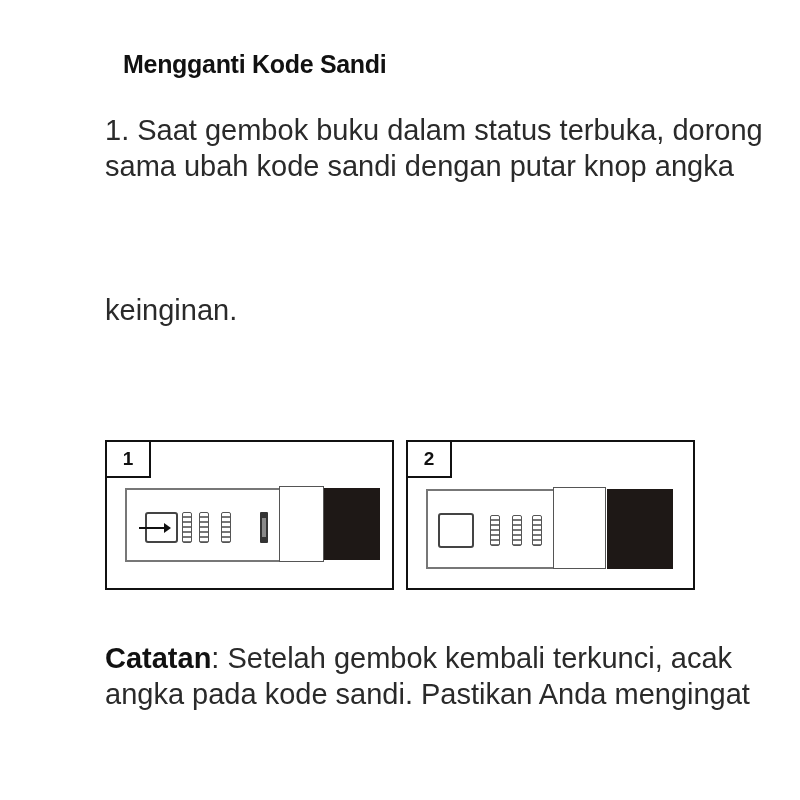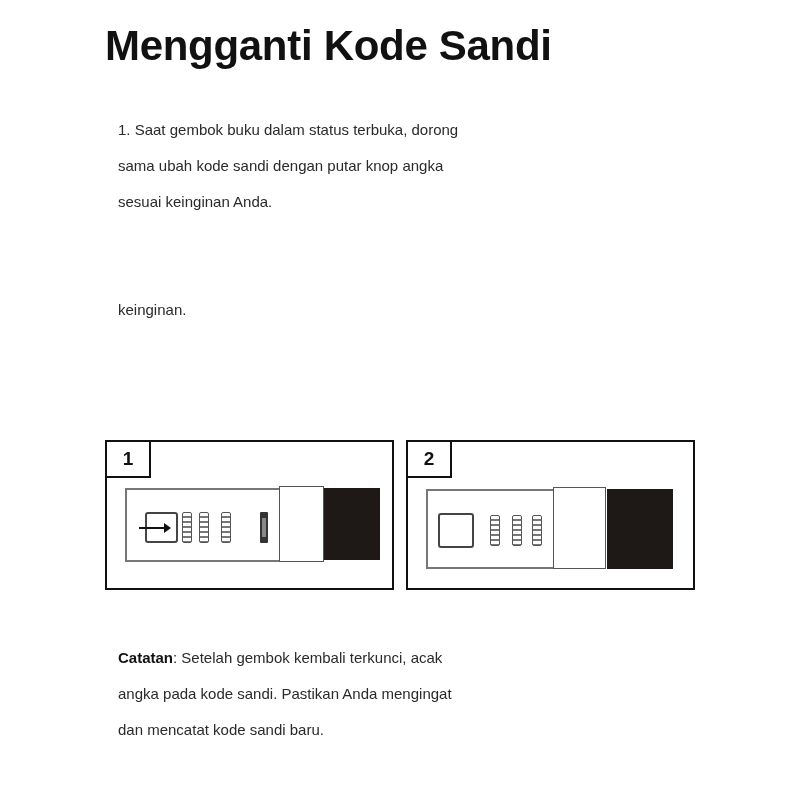--- a/index.html
+++ b/index.html
@@ -2,26 +2,26 @@
 <html><head>
 <meta charset="utf-8">
 <style>
   html, body { margin: 0; padding: 0; }
   body {
     width: 800px; height: 800px; background: #ffffff; position: relative; overflow: hidden;
     font-family: "Liberation Sans", "DejaVu Sans", sans-serif; color: #222;
   }
   .title {
     position: absolute; left: 105px; top: 24px;
-    font-size: 42px; font-weight: bold; color: #111; letter-spacing: -0.3px;
-    margin: 0; line-height: 44px;
+    font-size: 25px; font-weight: bold; color: #111; letter-spacing: -0.3px;
+    margin: 18px; line-height: 44px;
   }
   .para {
-    position: absolute; left: 118px; width: 620px;
-    font-size: 15px; line-height: 36px; color: #2a2a2a; margin: 0;
+    position: absolute; left: 105px; width: 620px;
+    font-size: 29px; line-height: 36px; color: #2a2a2a; margin: 0;
   }
   .para .line { display: block; white-space: nowrap; }
   #p1 { top: 112px; }
   #p2 { top: 292px; }
   #note { top: 640px; }
   .note-label { font-weight: bold; color: #111; text-align: center; }
 
   .diagram {
     position: absolute; top: 440px; width: 285px; height: 150px;
     border: 2px solid #111; box-sizing: border-box; background: #fff;
@@ -64,21 +64,20 @@
   }
 </style>
 </head>
 <body>
 
 <h1 class="title">Mengganti Kode Sandi</h1>
 
 <p class="para" id="p1">
   <span class="line">1. Saat gembok buku dalam status terbuka, dorong</span>
   <span class="line">sama ubah kode sandi dengan putar knop angka</span>
-  <span class="line">sesuai keinginan Anda.</span>
 </p>
 
 <p class="para" id="p2">
   <span class="line">keinginan.</span>
 </p>
 
 <div class="diagram" id="diag1">
   <div class="step-label">1</div>
   <div class="lock-body" style="left:18px; top:46px; width:158px; height:74px;">
     <div class="btn-square" style="left:18px; top:22px; width:33px; height:31px;"></div>
@@ -100,14 +99,13 @@
     <div class="dial" style="left:84px; top:24px;"></div>
     <div class="dial" style="left:104px; top:24px;"></div>
   </div>
   <div class="sleeve" style="left:145px; top:45px; width:53px; height:82px;"></div>
   <div class="black-block" style="left:199px; top:47px; width:66px; height:80px;"></div>
 </div>
 
 <p class="para" id="note">
   <span class="line"><span class="note-label">Catatan</span><span>: Setelah gembok kembali terkunci, acak</span></span>
   <span class="line">angka pada kode sandi. Pastikan Anda mengingat</span>
-  <span class="line">dan mencatat kode sandi baru.</span>
 </p>
 
 </body></html>

